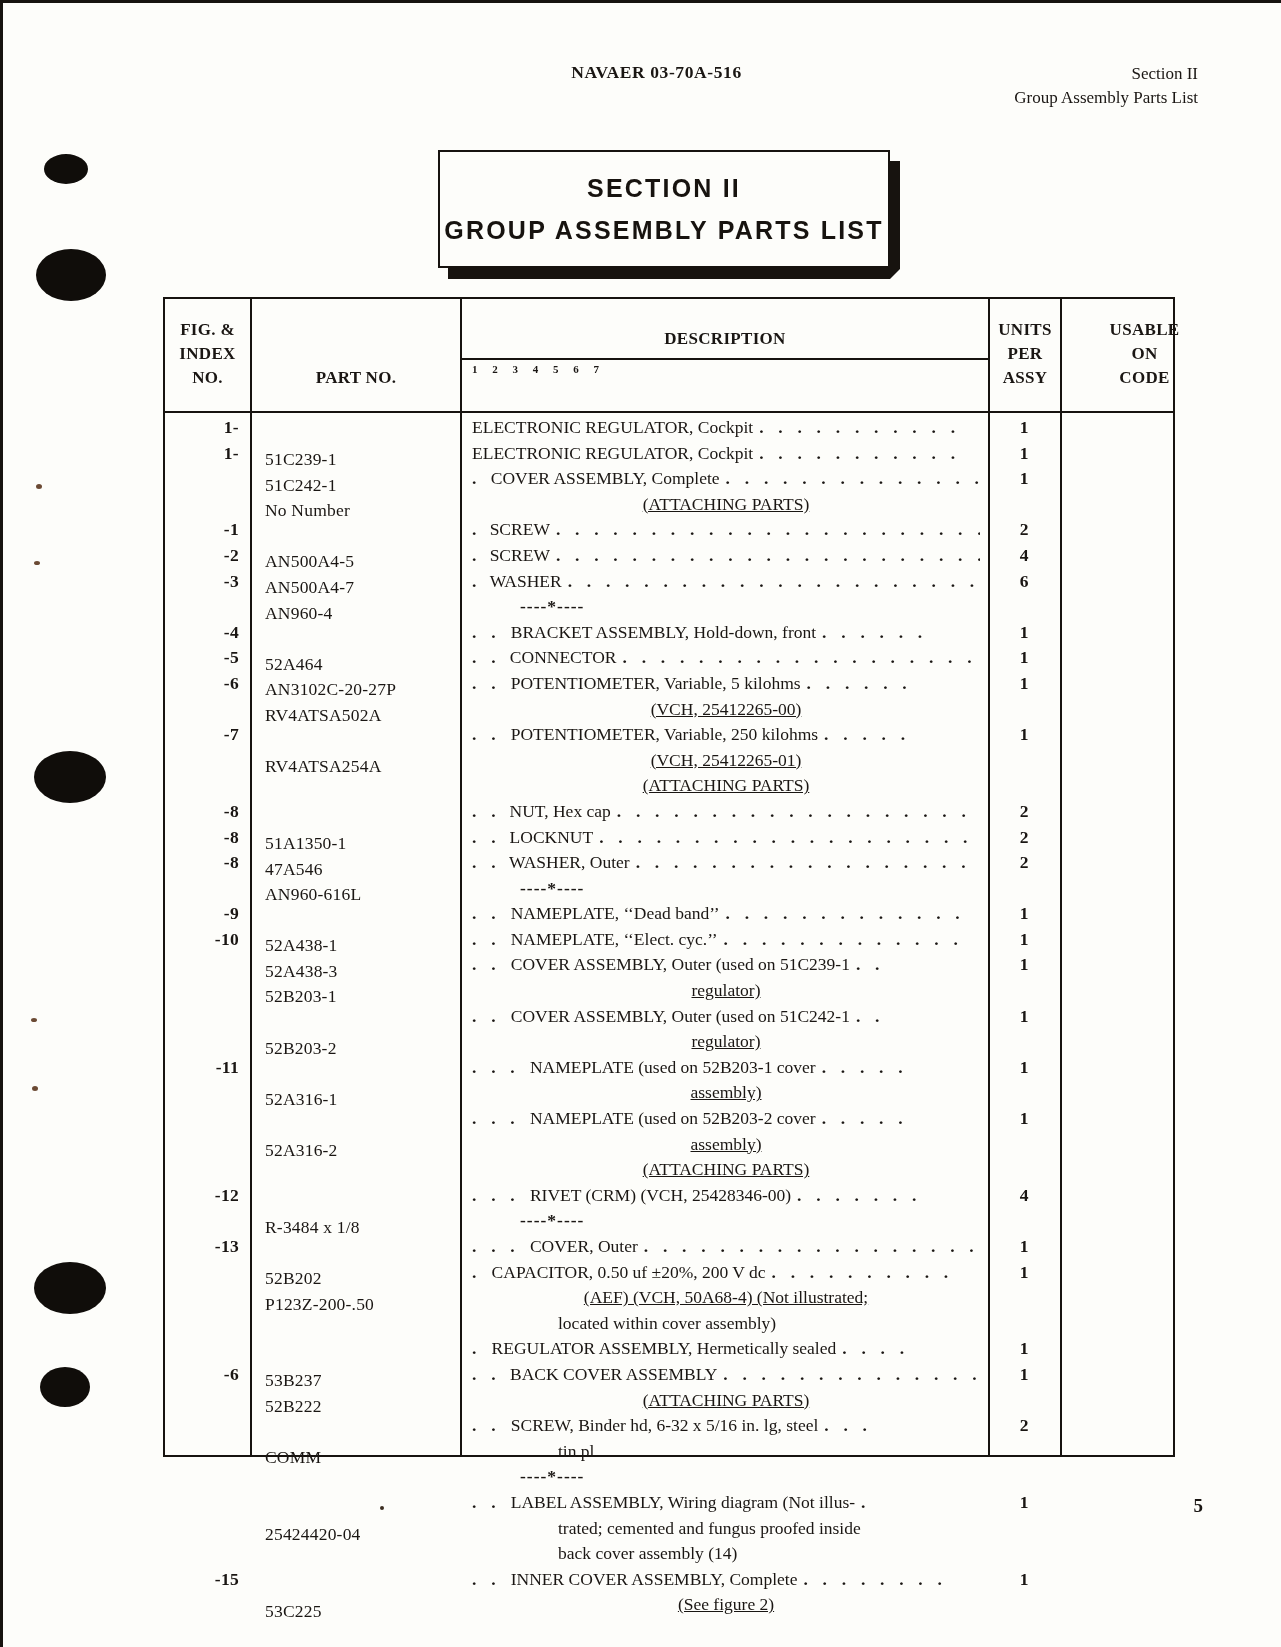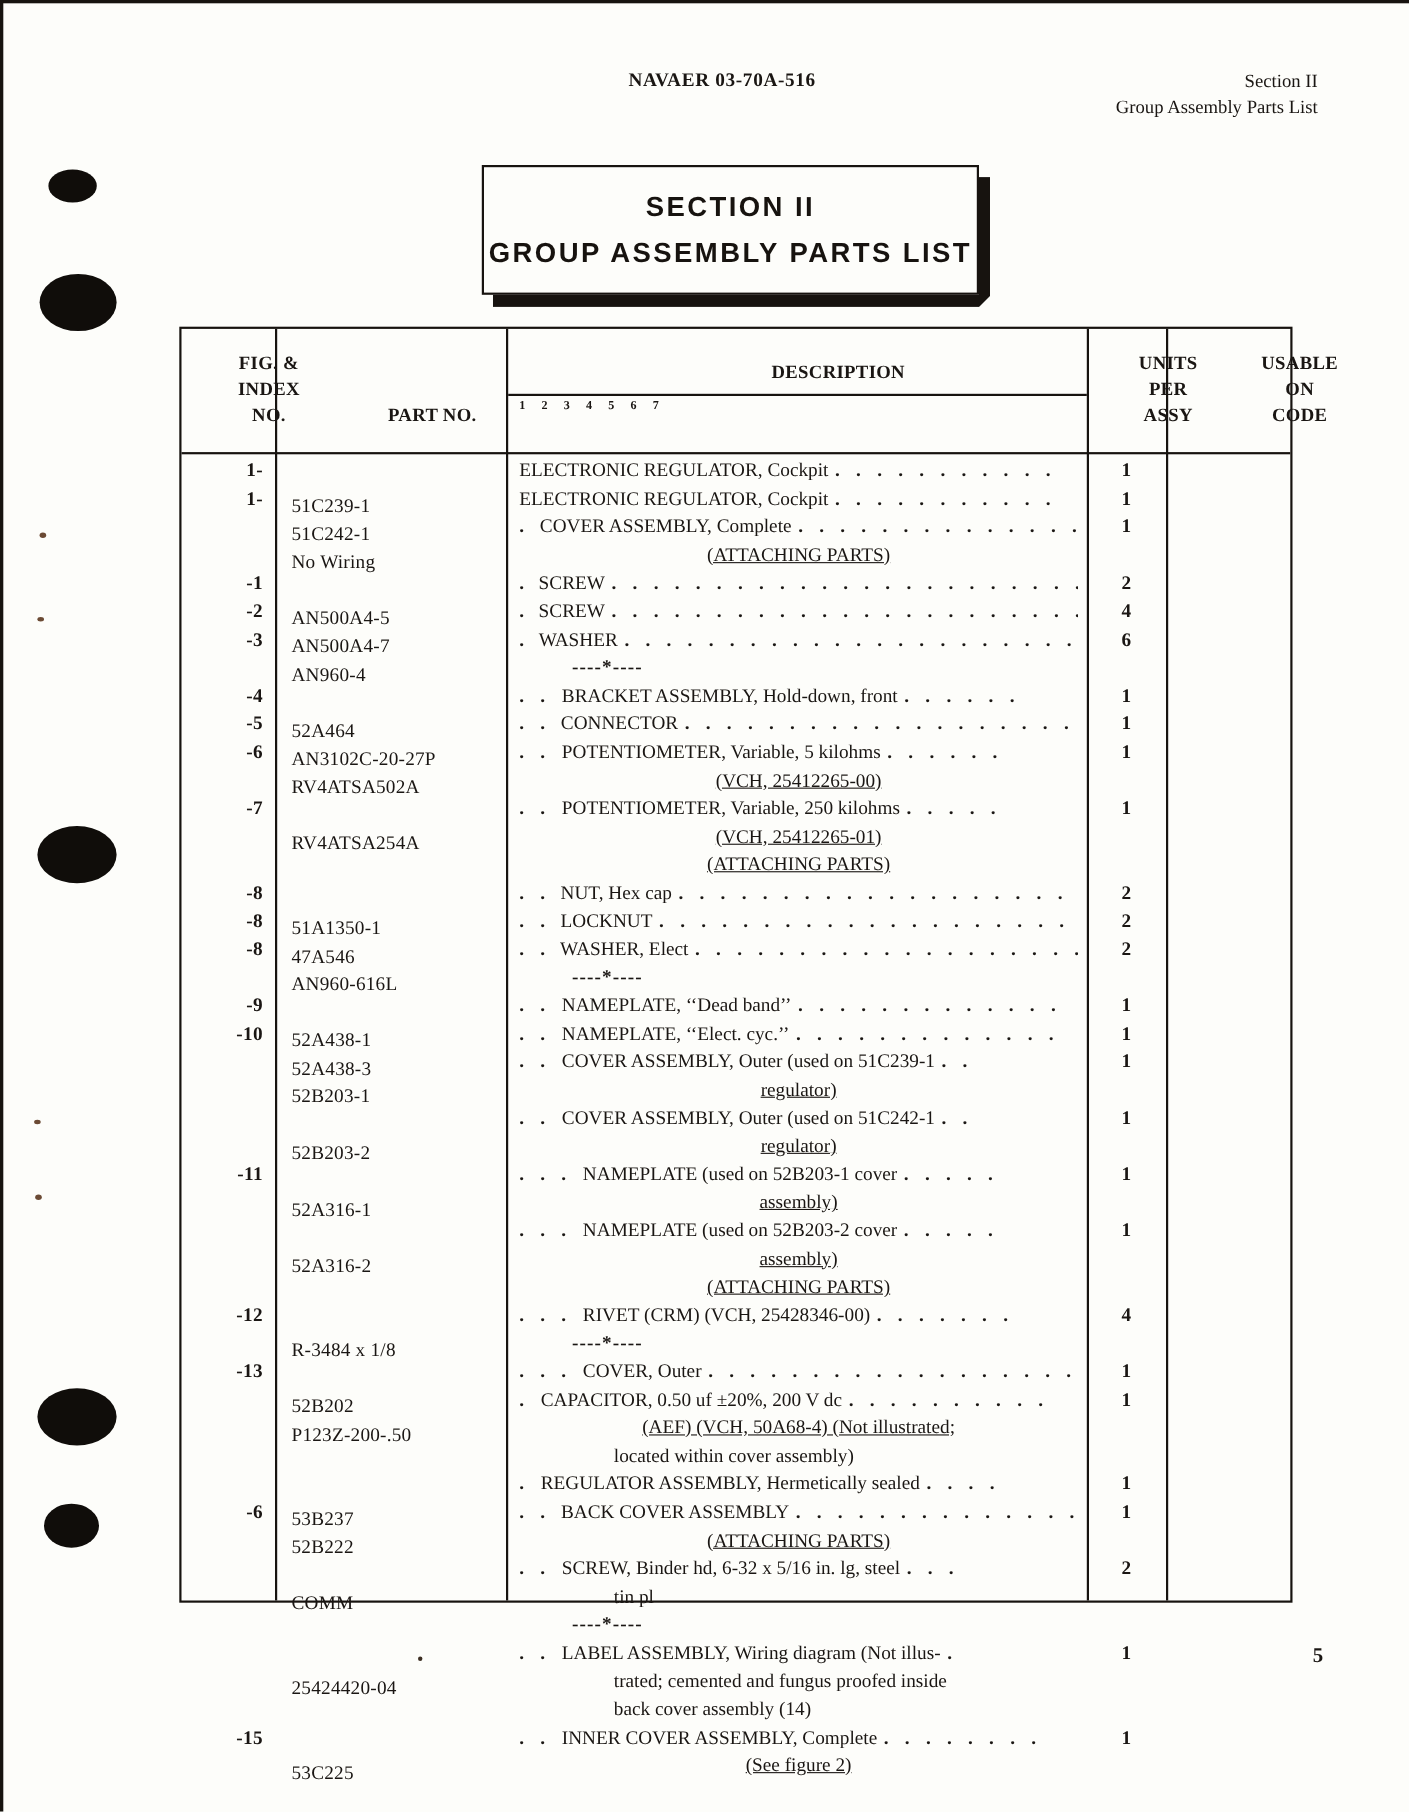--- a/index.html
+++ b/index.html
@@ -58,21 +58,21 @@
   #vline-desc    { left:295px; }
   #vline-units   { left:823px; }
   #vline-usable  { left:895px; }
 
   #header-band { position:absolute; left:0; top:0; width:100%; height:112px; }
   #header-rule { position:absolute; left:0; top:112px; width:100%; height:2px; background:#17130f; }
   #desc-sub-rule { position:absolute; left:297px; top:59px; width:526px; height:1.5px; background:#17130f; }
 
   .hcell {
     position:absolute; text-align:center;
-    font-size:17px; font-weight:bold; line-height:24px; letter-spacing:.3px;margin-left:37px;
+    font-size:17px; font-weight:bold; line-height:24px; letter-spacing:.3px;
   }
   #th-fig    { left:0;   top:19px;  width:85px;  }
   #th-partno { left:87px; top:67px; width:208px; }
   #th-desc   { left:297px; top:28px; width:526px; }
   #th-indent { position:absolute; left:307px; top:64px; font-size:11px; font-weight:bold; letter-spacing:6px; }
   #th-units  { left:825px; top:19px; width:70px; }
   #th-usable { left:897px; top:19px; width:109px;padding-left:28px; }
 
   
   #rows { position:absolute; left:0; top:118px; width:100%; font-size:17.5px; }
@@ -185,21 +185,21 @@
         <div class="c-fig">1-</div>
         <div class="c-part">51C242-1</div>
         <div class="c-desc">
           <span class="d-text">ELECTRONIC REGULATOR, Cockpit</span>
           <span class="d-lead">. . . . . . . . . . .</span>
         </div>
         <div class="c-units">1</div>
       </div>
       <div class="row">
         <div class="c-fig"></div>
-        <div class="c-part">No Wiring</div>
+        <div class="c-part">No Number</div>
         <div class="c-desc">
           <span class="d-dots">.</span>
           <span style="display: inline-block; width: 10px;"></span>
           <span class="d-text">COVER ASSEMBLY, Complete</span>
           <span class="d-lead">. . . . . . . . . . . . . . .</span>
         </div>
         <div class="c-units">1</div>
       </div>
       <div class="row cont">
         <div class="c-fig"></div>
@@ -339,21 +339,21 @@
           <span class="d-lead">. . . . . . . . . . . . . . . . . . . . . . .</span>
         </div>
         <div class="c-units">2</div>
       </div>
       <div class="row">
         <div class="c-fig">-8</div>
         <div class="c-part">AN960-616L</div>
         <div class="c-desc">
           <span class="d-dots">. .</span>
           <span style="display: inline-block; width: 10px;"></span>
-          <span class="d-text">WASHER, Elect</span>
+          <span class="d-text">WASHER, Outer</span>
           <span class="d-lead">. . . . . . . . . . . . . . . . . . . . . .</span>
         </div>
         <div class="c-units">2</div>
       </div>
       <div class="row sep">
         <div class="c-fig"></div>
         <div class="c-part"></div>
         <div class="c-desc">
           <span class="d-text">----*----</span>
         </div>

